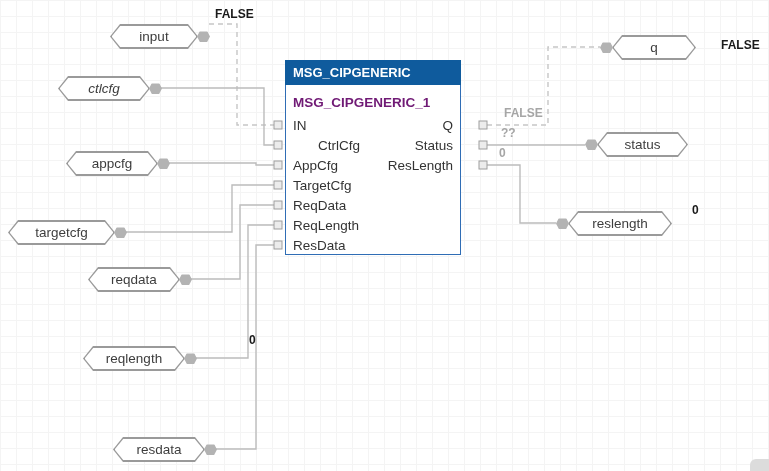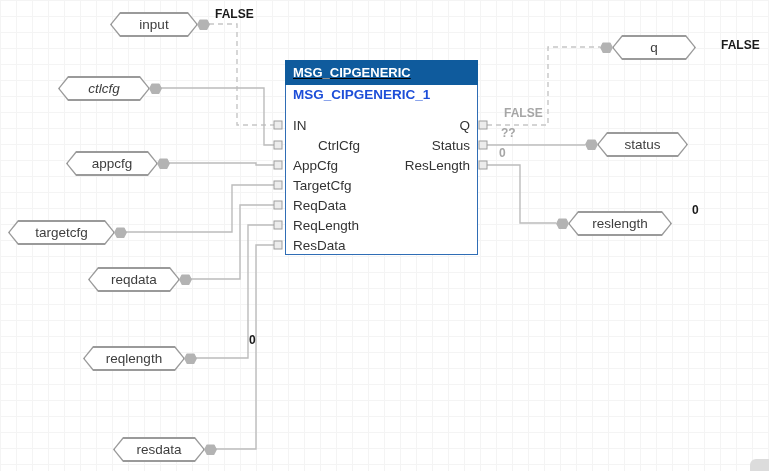--- a/index.html
+++ b/index.html
@@ -30,30 +30,30 @@
   }
   .nub {
     position:absolute; width:13px; height:11px; background:#b3b3b3;
     clip-path:polygon(0 50%, 22% 0, 78% 0, 100% 50%, 78% 100%, 22% 100%);
     top:50%; transform:translateY(-50%);
   }
   .nub-right { right:-12px; }
   .nub-left  { left:-12px; }
 
   .block {
-    position:absolute; left:285px; top:60px; width:193px; height:195px;
-    background:#ffffff; border:1px solid #2f6db5; box-sizing:border-box; z-index:2;text-decoration:underline;
+    position:absolute; left:285px; top:60px; width:176px; height:195px;
+    background:#ffffff; border:1px solid #2f6db5; box-sizing:border-box; z-index:2;
   }
   .block-header {
     height:23px; line-height:23px; background:#0f5b9d; color:#ffffff;
     font-size:13px; font-weight:bold; padding-left:7px;
     margin:-1px -1px 0 -1px; border:1px solid #0f5b9d;
   }
   .block-instance {
-    position:absolute; left:7px; top:26px; font-size:13.5px; font-weight:bold; color:#1d4ed8;
+    position:absolute; left:7px; top:34px; font-size:13.5px; font-weight:bold; color:#701a75;
   }
   .pin-label { position:absolute; height:20px; line-height:20px; font-size:13.5px; color:#333333; }
   .pin-left  { left:7px; }
   .pin-right { right:7px; text-align:right; }
 
   .val {
     position:absolute; z-index:3; font-size:12px; font-weight:bold; color:#1a1a1a; white-space:nowrap;
   }
   .ann {
     position:absolute; z-index:3; font-size:12px; font-weight:bold; color:#a6a6a6; white-space:nowrap;
@@ -87,21 +87,21 @@
     <rect class="pinbox" x="274" y="181" width="8" height="8"></rect>
     <rect class="pinbox" x="274" y="201" width="8" height="8"></rect>
     <rect class="pinbox" x="274" y="221" width="8" height="8"></rect>
     <rect class="pinbox" x="274" y="241" width="8" height="8"></rect>
 
     <rect class="pinbox" x="479" y="121" width="8" height="8"></rect>
     <rect class="pinbox" x="479" y="141" width="8" height="8"></rect>
     <rect class="pinbox" x="479" y="161" width="8" height="8"></rect>
   </svg>
 
-  <div class="tagwrap" style="left:110px;top:12px;width:88px;height:25px;">
+  <div class="tagwrap" style="left:110px;top:24px;width:88px;height:25px;">
     <div class="tag-shape">
       <div class="tag-inner">input</div>
     </div>
     <div class="nub nub-right"></div>
   </div>
 
   <div class="tagwrap" style="left:58px;top:76px;width:92px;height:25px;font-style:italic;">
     <div class="tag-shape">
       <div class="tag-inner">ctlcfg</div>
     </div>

